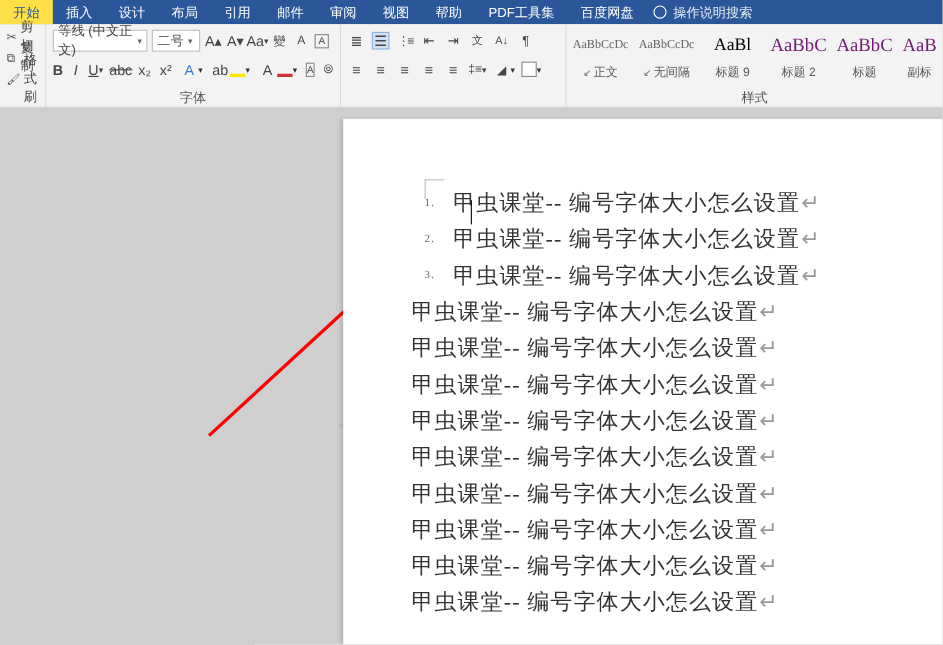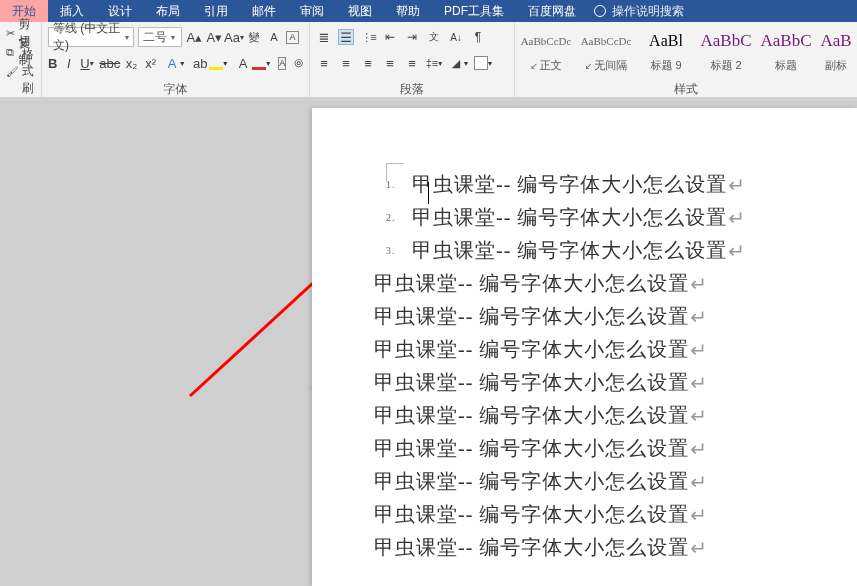--- a/index.html
+++ b/index.html
@@ -1,21 +1,21 @@
 <!DOCTYPE html>
 <html><head>
 <meta charset="utf-8">
 <style>
   * { box-sizing: border-box; margin: 0; padding: 0; }
   body { font-family: "Microsoft YaHei", Arial, sans-serif; width: 857px; height: 586px; overflow: hidden; background: #cfcfcf; font-size: 12px; color: #333; }
 
   
   .tabbar { height: 22px; background: #2b579a; display: flex; align-items: center; color: #fff; padding-left: 0; }
   .tabbar .tab { padding: 0 12px; height: 22px; line-height: 22px; cursor: pointer; }
-  .tabbar .tab.active { background: #fca5a5; color: #2b579a; }
+  .tabbar .tab.active { background: #fde047; color: #2b579a; }
   .tabbar .search-wrap { display: flex; align-items: center; margin-left: 6px; justify-content: flex-end; }
   .tabbar .bulb { width: 12px; height: 12px; border: 1px solid #fff; border-radius: 50%; margin-right: 6px; position: relative; }
   .tabbar .search-text { color: #e5edf7; }
 
   
   .ribbon { height: 76px; background: #f3f3f3; border-bottom: 1px solid #d0d0d0; display: flex; }
   .group { border-right: 1px solid #d9d9d9; padding: 2px 6px 0 6px; display: flex; flex-direction: column; }
   .group .controls { display: flex; flex-direction: column; flex: 1; }
   .group .label { text-align: center; font-size: 12px; color: #555; height: 16px; line-height: 16px; }
 
@@ -191,21 +191,20 @@
         <span class="row2-item">
             <span class="btn-ic" style="font-size:11px;">◢</span>
             <span style="font-size:8px;">▾</span>
           </span>
         <span class="row2-item">
             <span class="shade-box"></span>
             <span style="font-size:8px;">▾</span>
           </span>
       </div>
     </div>
-    <div class="label">段落</div>
   </div>
 
   <div class="group" style="flex:1; border-right:none;">
     <div class="controls">
       <div class="styles-row">
         <div class="style-item">
           <div class="preview">AaBbCcDc</div>
           <div class="sname"><span class="chk">↙</span><span>正文</span></div>
         </div>
         <div class="style-item">

